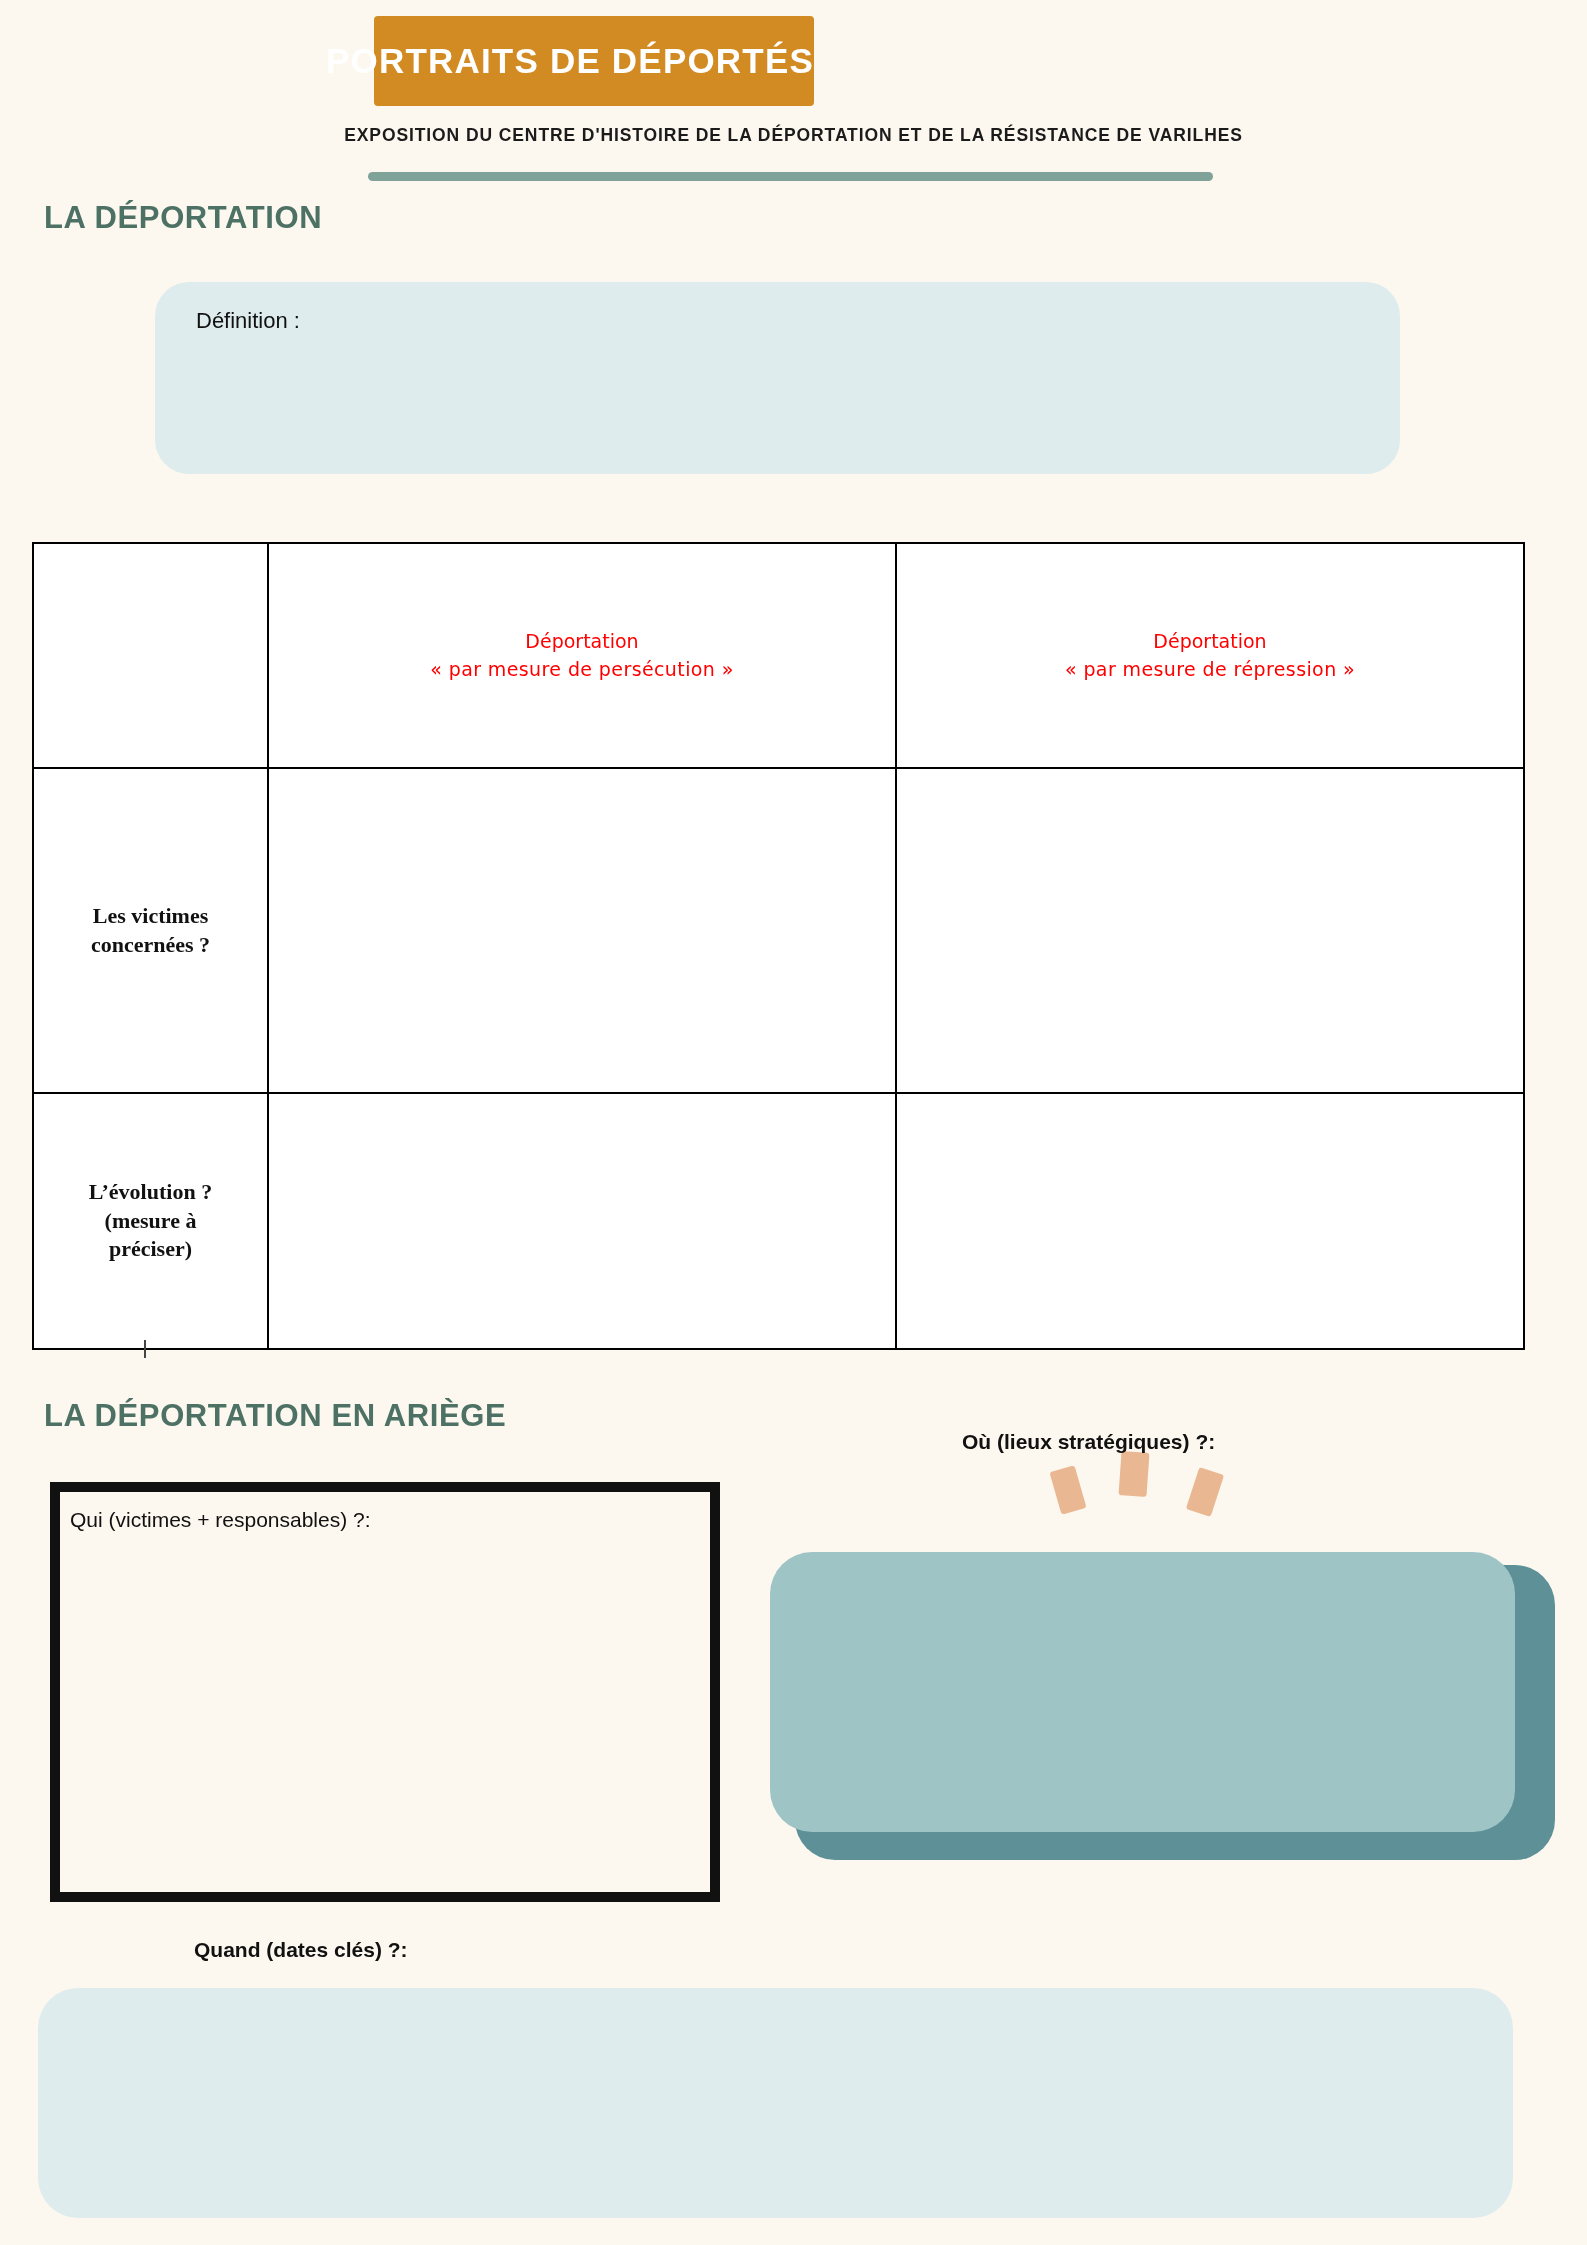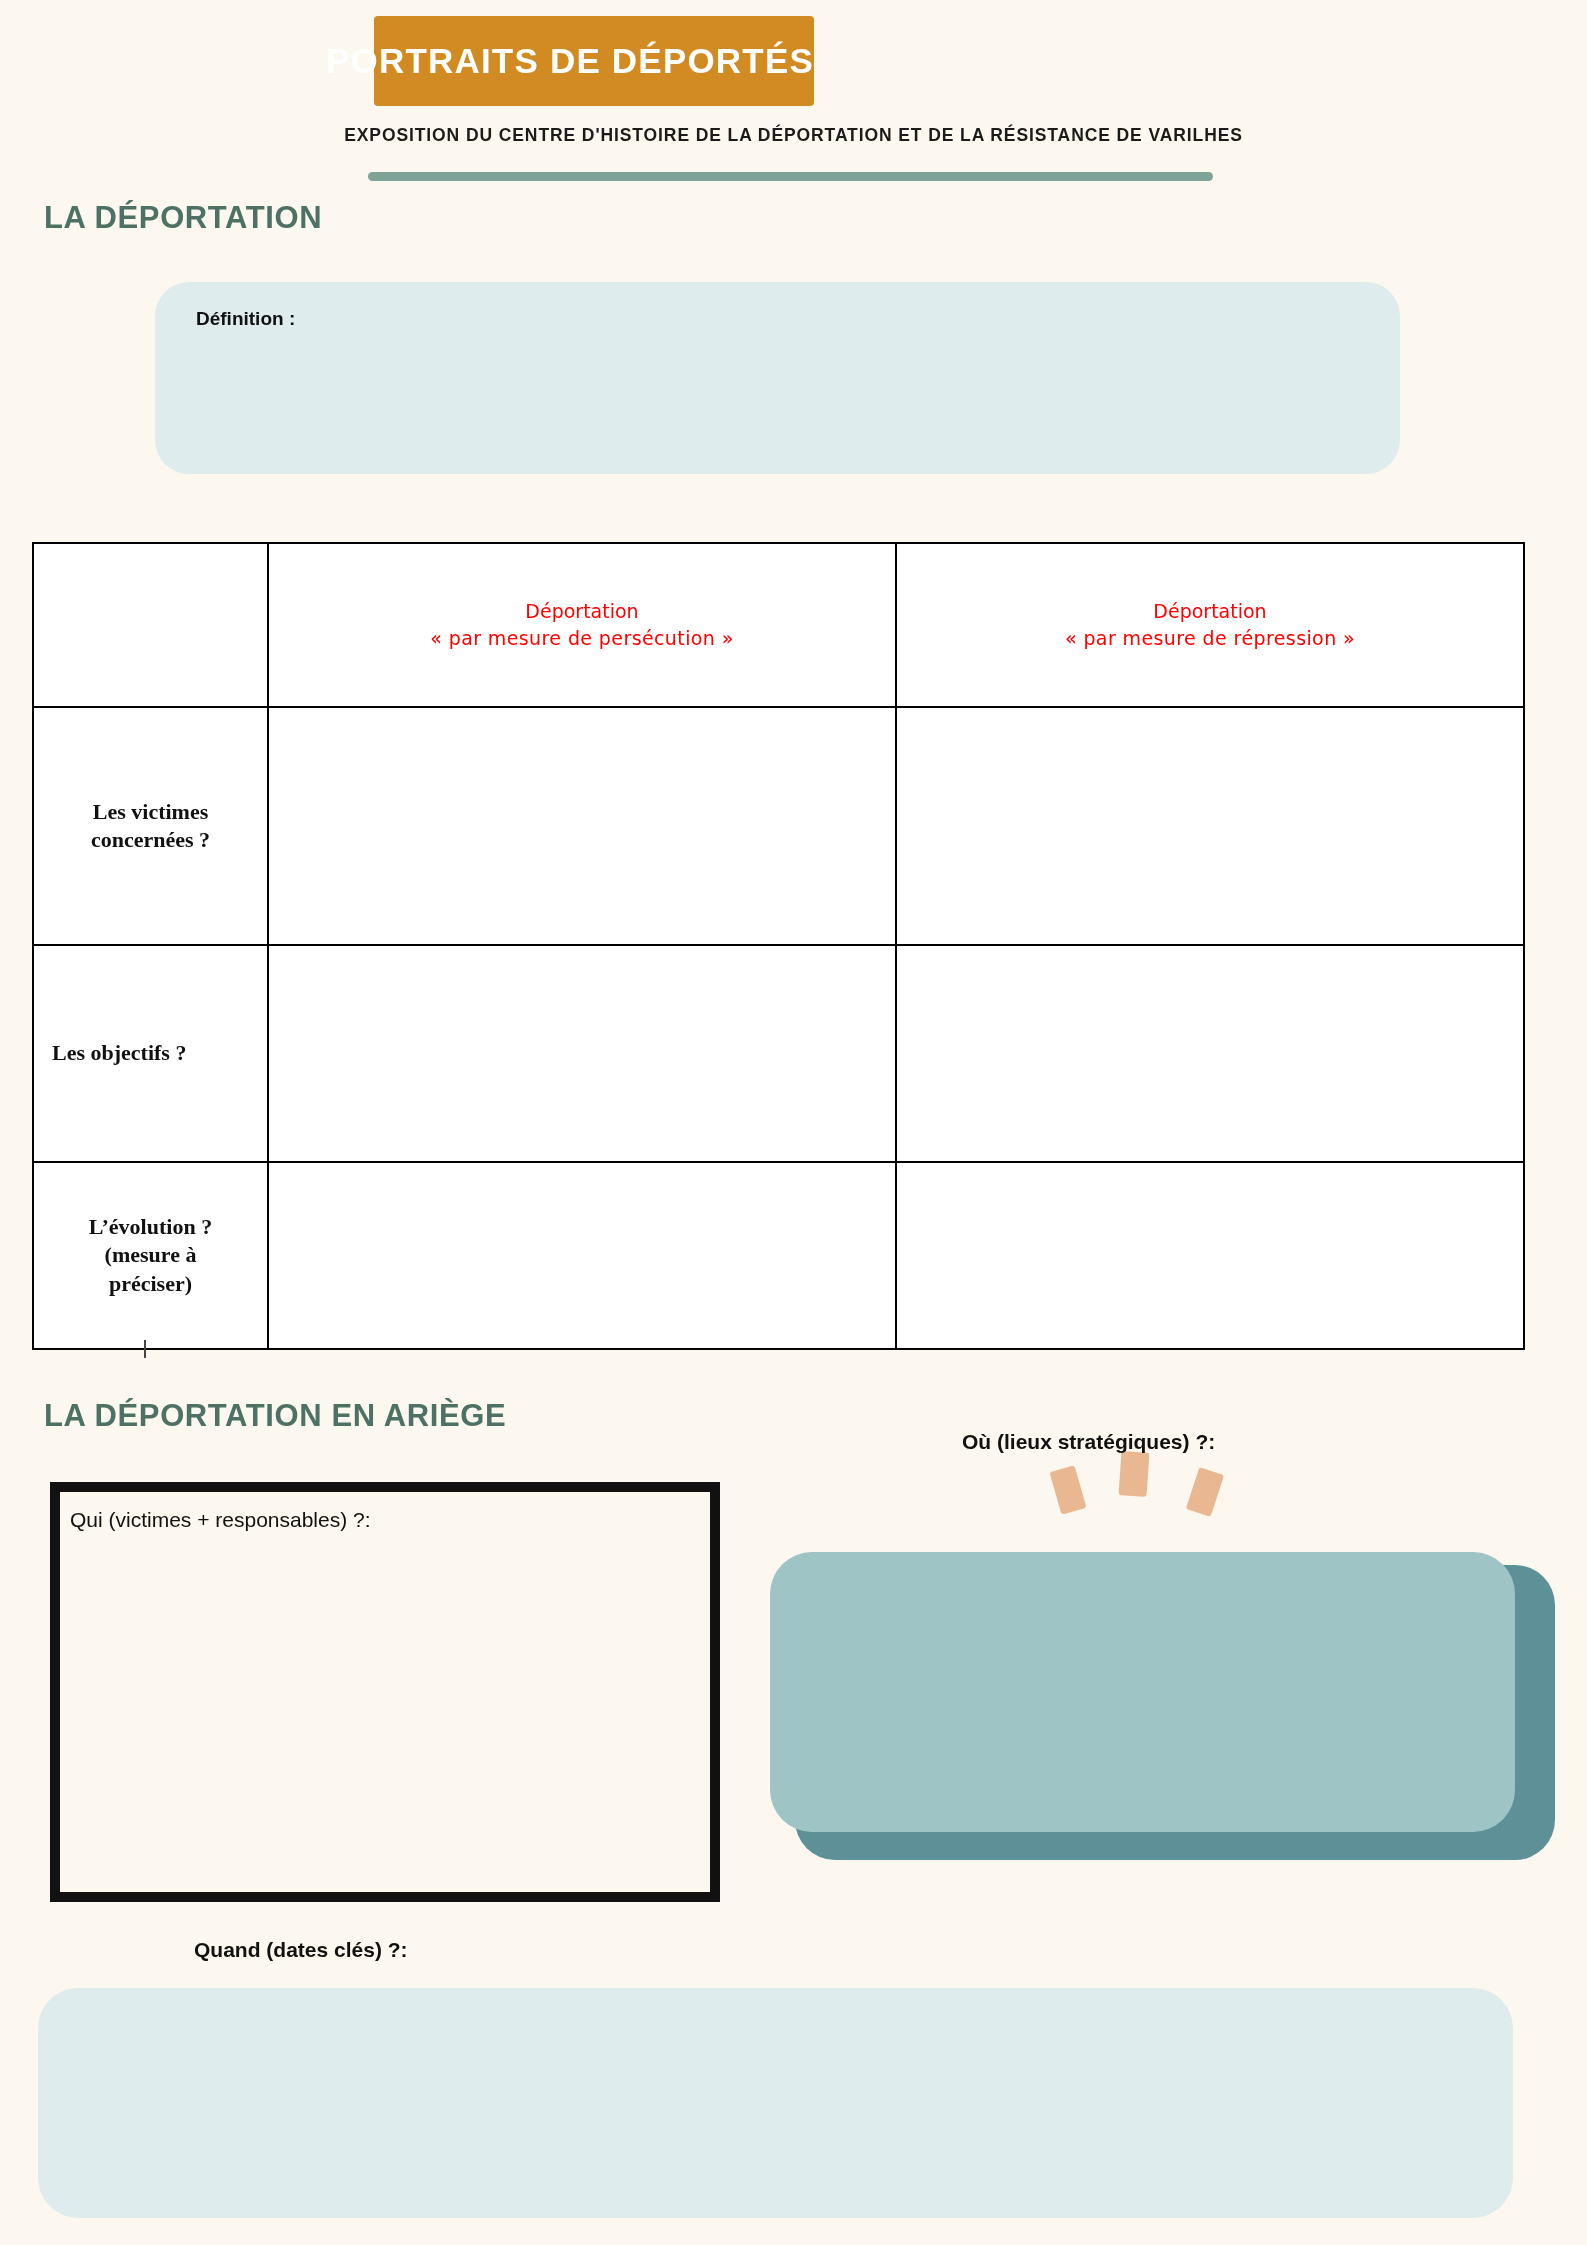--- a/index.html
+++ b/index.html
@@ -79,22 +79,22 @@
     top: 282px;
     width: 1245px;
     height: 192px;
     background: #dfeced;
     border-radius: 34px;
   }
   .definition-label {
     position: absolute;
     left: 196px;
     top: 308px;
-    font-size: 19px;
-    font-weight: bold;
+    font-size: 22px;
+    font-weight: normal;
     color: #111;
   }
 
   
   .table-wrap {
     position: absolute;
     left: 32px;
     top: 542px;
     width: 1492px;
     height: 808px;
@@ -265,31 +265,20 @@
           <div>concernées ?</div>
         </td>
         <td class="row-h2">
           <span></span>
         </td>
         <td class="row-h2">
           <span></span>
         </td>
       </tr>
 
-      <tr>
-        <td class="row-label row-h4" style="text-align:left; padding-left:18px;">
-          <div>Les objectifs ?</div>
-        </td>
-        <td class="row-h4">
-          <span></span>
-        </td>
-        <td class="row-h4">
-          <span></span>
-        </td>
-      </tr>
 
       <tr>
         <td class="row-label row-h3">
           <div>L’évolution ?</div>
           <div>(mesure à</div>
           <div>préciser)</div>
         </td>
         <td class="row-h3">
           <span></span>
         </td>

